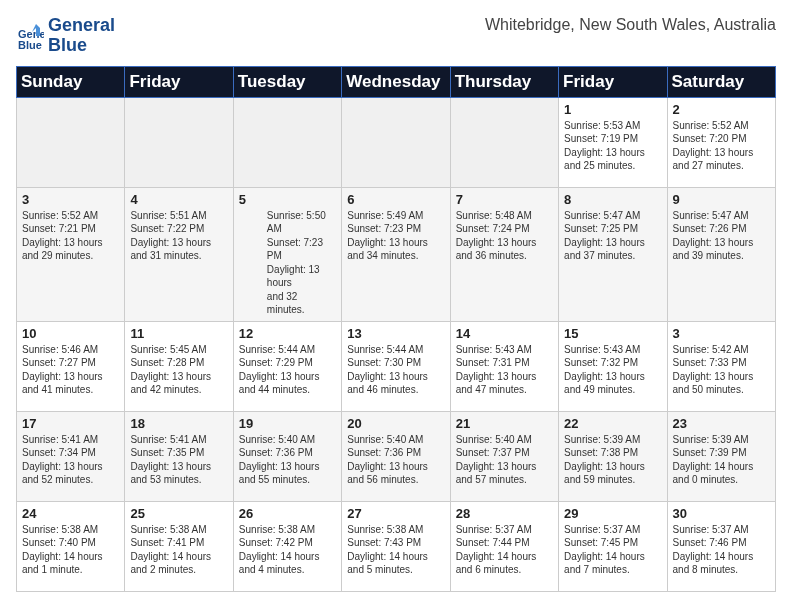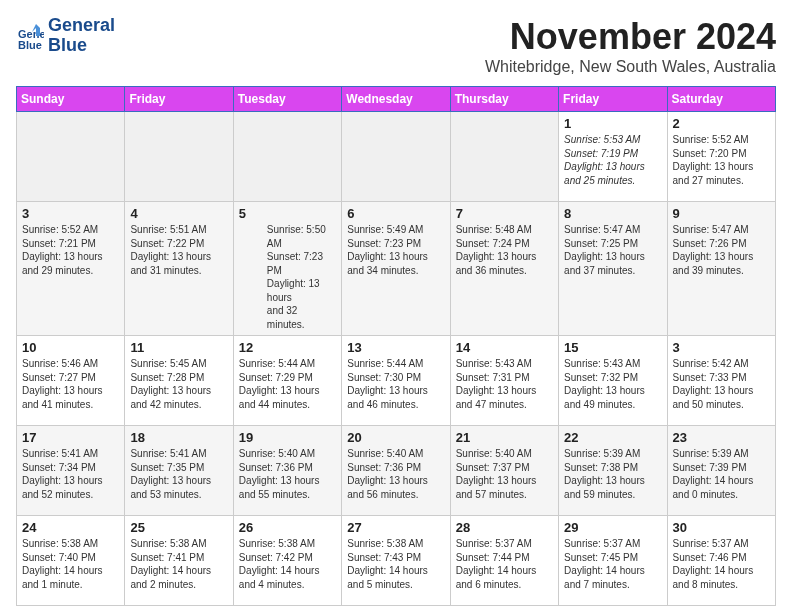--- a/index.html
+++ b/index.html
@@ -43,23 +43,23 @@
     .location-title {
       font-size: 16px;
       color: #444;
     }
     table {
       width: 100%;
       border-collapse: collapse;
       table-layout: fixed;
     }
     th {
-      background: #d946ef;
+      background: #0f172a;
       color: #fff;
-      font-size: 12px;
+      font-size: 17px;
       font-weight: bold;
       padding: 5px 4px;
       text-align: left;
       border: 1px solid #3a6bbf;
       margin-top: 16px;
     }
     td {
       border: 1px solid #ccc;
       vertical-align: top;
       padding: 4px 5px;
@@ -96,21 +96,20 @@
       <polygon points="20,2 28,10 24,6 24,14 20,14 20,6 16,10" fill="#4a90d9"></polygon>
     </svg>
     <div>
       <div class="logo-text">
         <span>General</span>
         <span>Blue</span>
       </div>
     </div>
   </div>
   <div class="title-area">
-    <div class="month-title">November 2024</div>
     <div class="location-title">Whitebridge, New South Wales, Australia</div>
   </div>
 </div>
 
 <table>
   <thead>
     <tr id="weekday-headers">
     <th>Sunday</th>
         <th>Friday</th>
         <th>Tuesday</th>
@@ -122,21 +121,21 @@
   </thead>
   <tbody id="calendar-body">
   <tr>
         <td class="empty"></td>
         <td class="empty"></td>
         <td class="empty"></td>
         <td class="empty"></td>
         <td class="empty"></td>
         <td>
           <span class="day-num">1</span>
-          <div class="day-info" style="white-space: pre-line; font-style: italic;">Sunrise: 5:53 AM
+          <div class="day-info" style="white-space: pre-line;">Sunrise: 5:53 AM
 Sunset: 7:19 PM
 Daylight: 13 hours
 and 25 minutes.</div>
         </td>
         <td>
           <span class="day-num">2</span>
           <div class="day-info" style="white-space: pre-line;">Sunrise: 5:52 AM
 Sunset: 7:20 PM
 Daylight: 13 hours
 and 27 minutes.</div>

